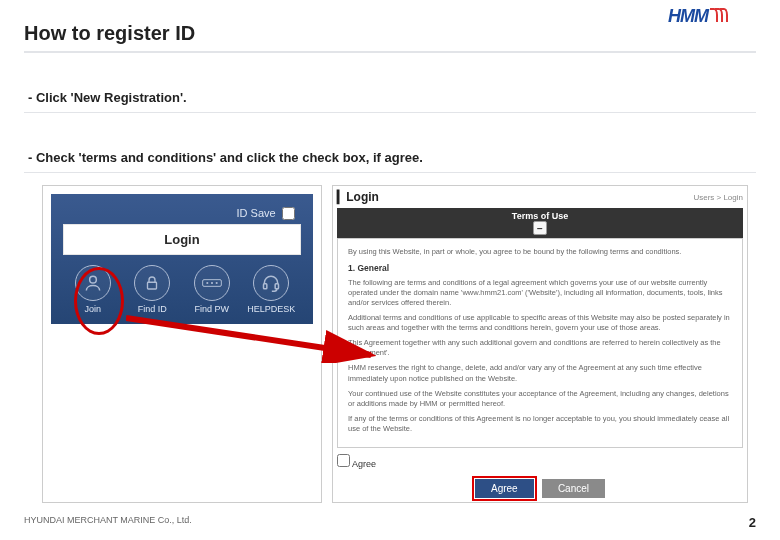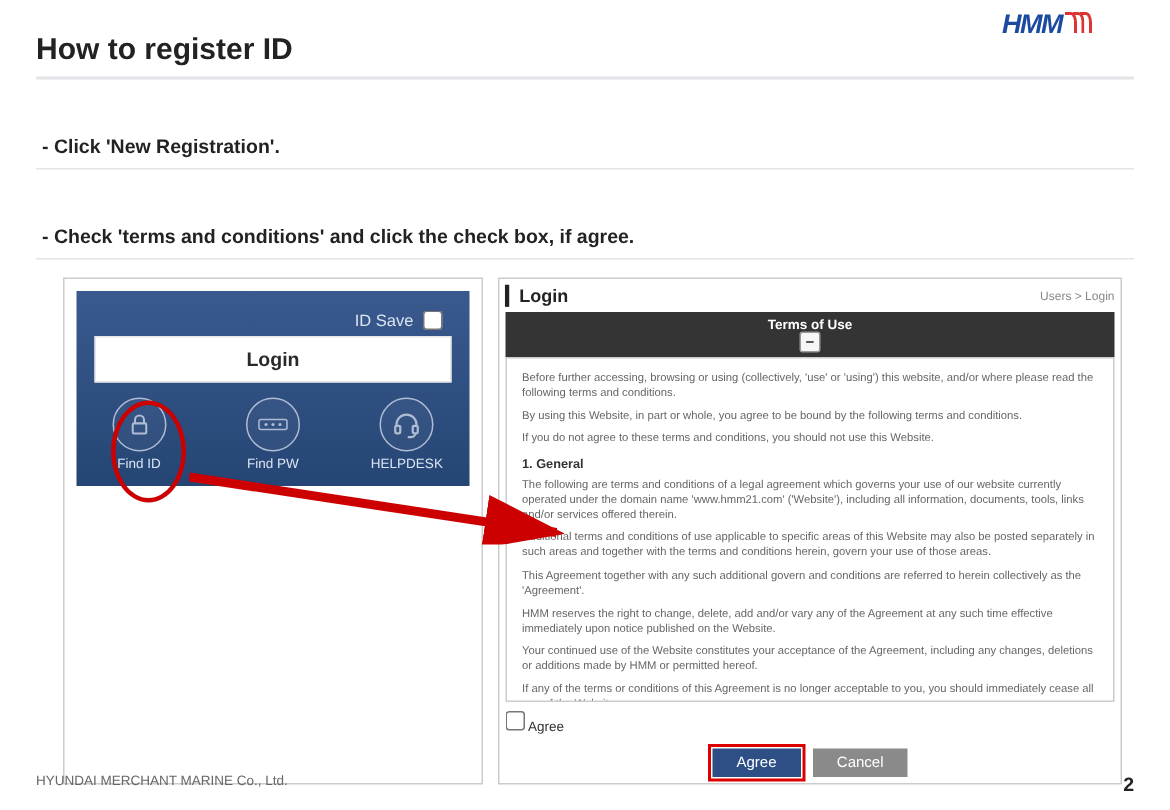--- a/index.html
+++ b/index.html
@@ -79,20 +79,29 @@
     <div class="left-shot">
       <div class="ls-inner">
         <div class="idsave">
           <label>ID Save</label>
           <input type="checkbox" style="">
         </div>
         <div class="login-bar">Login</div>
         <div class="btnrow">
           <div class="mini">
             <div class="circ">
+              <svg width="20" height="20" viewBox="0 0 24 24" fill="none" stroke="currentColor" stroke-width="1.8">
+                  <circle cx="12" cy="8" r="4"></circle>
+                  <path d="M4 21c0-4 4-6 8-6s8 2 8 6"></path>
+                </svg>
+            </div>
+            <span>Join</span>
+          </div>
+          <div class="mini">
+            <div class="circ">
               <svg width="18" height="18" viewBox="0 0 24 24" fill="none" stroke="currentColor" stroke-width="1.8">
                   <rect x="6" y="11" width="12" height="9" rx="1"></rect>
                   <path d="M8 11V8a4 4 0 0 1 8 0v3"></path>
                 </svg>
             </div>
             <span>Find ID</span>
           </div>
           <div class="mini">
             <div class="circ">
               <svg width="20" height="12" viewBox="0 0 30 12">
@@ -132,23 +141,21 @@
     <div class="right-shot">
       <div class="rs-top">
         <div class="rs-title">▎<span>Login</span></div>
         <div class="bc">Users &gt; Login</div>
       </div>
       <div class="tou-head">
         <span>Terms of Use</span>
         <span class="minus">−</span>
       </div>
       <div class="tou-box">
-        <p>Before further accessing, browsing or using (collectively, 'use' or 'using') this website, and/or where please read the following terms and conditions.</p>
         <p>By using this Website, in part or whole, you agree to be bound by the following terms and conditions.</p>
-        <p>If you do not agree to these terms and conditions, you should not use this Website.</p>
         <h4>1. General</h4>
         <p>The following are terms and conditions of a legal agreement which governs your use of our website currently operated under the domain name 'www.hmm21.com' ('Website'), including all information, documents, tools, links and/or services offered therein.</p>
         <p>Additional terms and conditions of use applicable to specific areas of this Website may also be posted separately in such areas and together with the terms and conditions herein, govern your use of those areas.</p>
         <p>This Agreement together with any such additional govern and conditions are referred to herein collectively as the 'Agreement'.</p>
         <p>HMM reserves the right to change, delete, add and/or vary any of the Agreement at any such time effective immediately upon notice published on the Website.</p>
         <p>Your continued use of the Website constitutes your acceptance of the Agreement, including any changes, deletions or additions made by HMM or permitted hereof.</p>
         <p>If any of the terms or conditions of this Agreement is no longer acceptable to you, you should immediately cease all use of the Website.</p>
 
       </div>
       <div class="agree-row">

